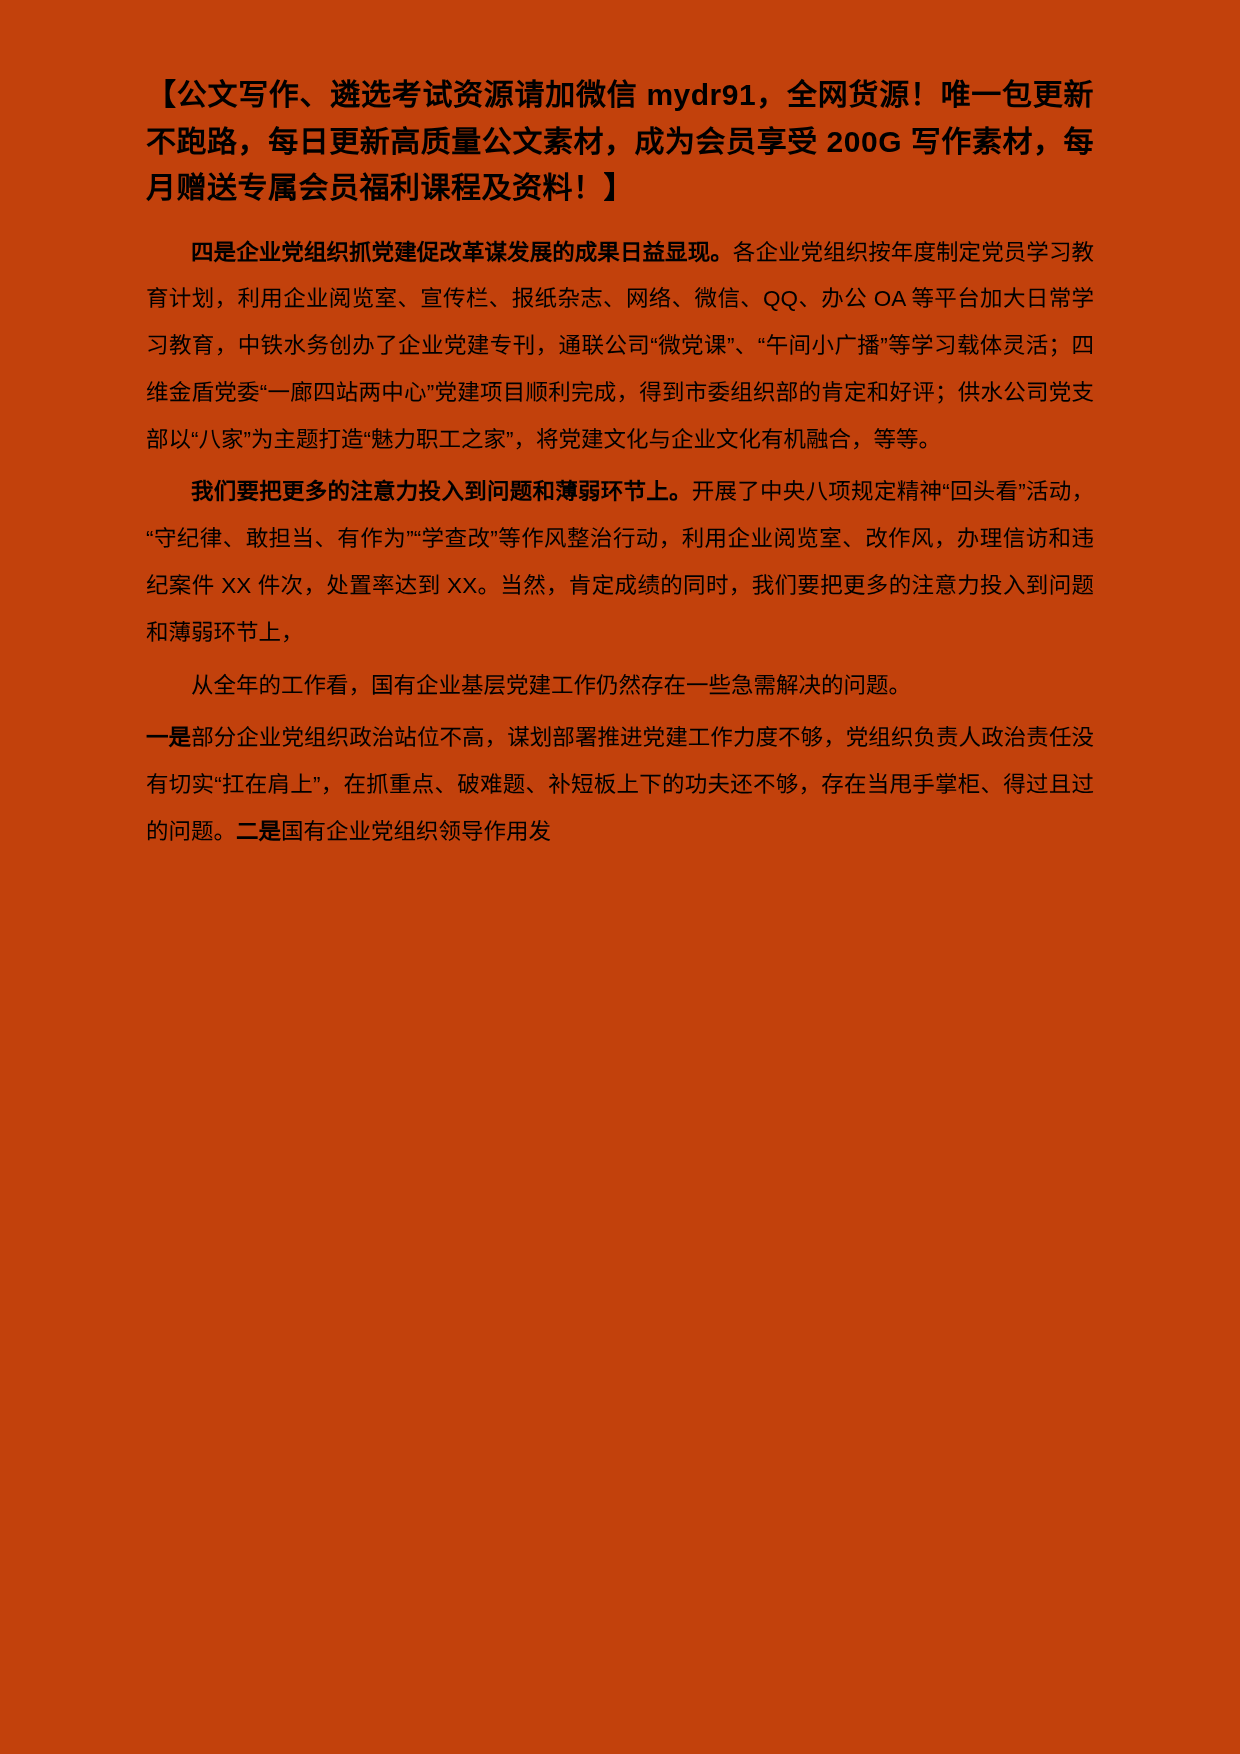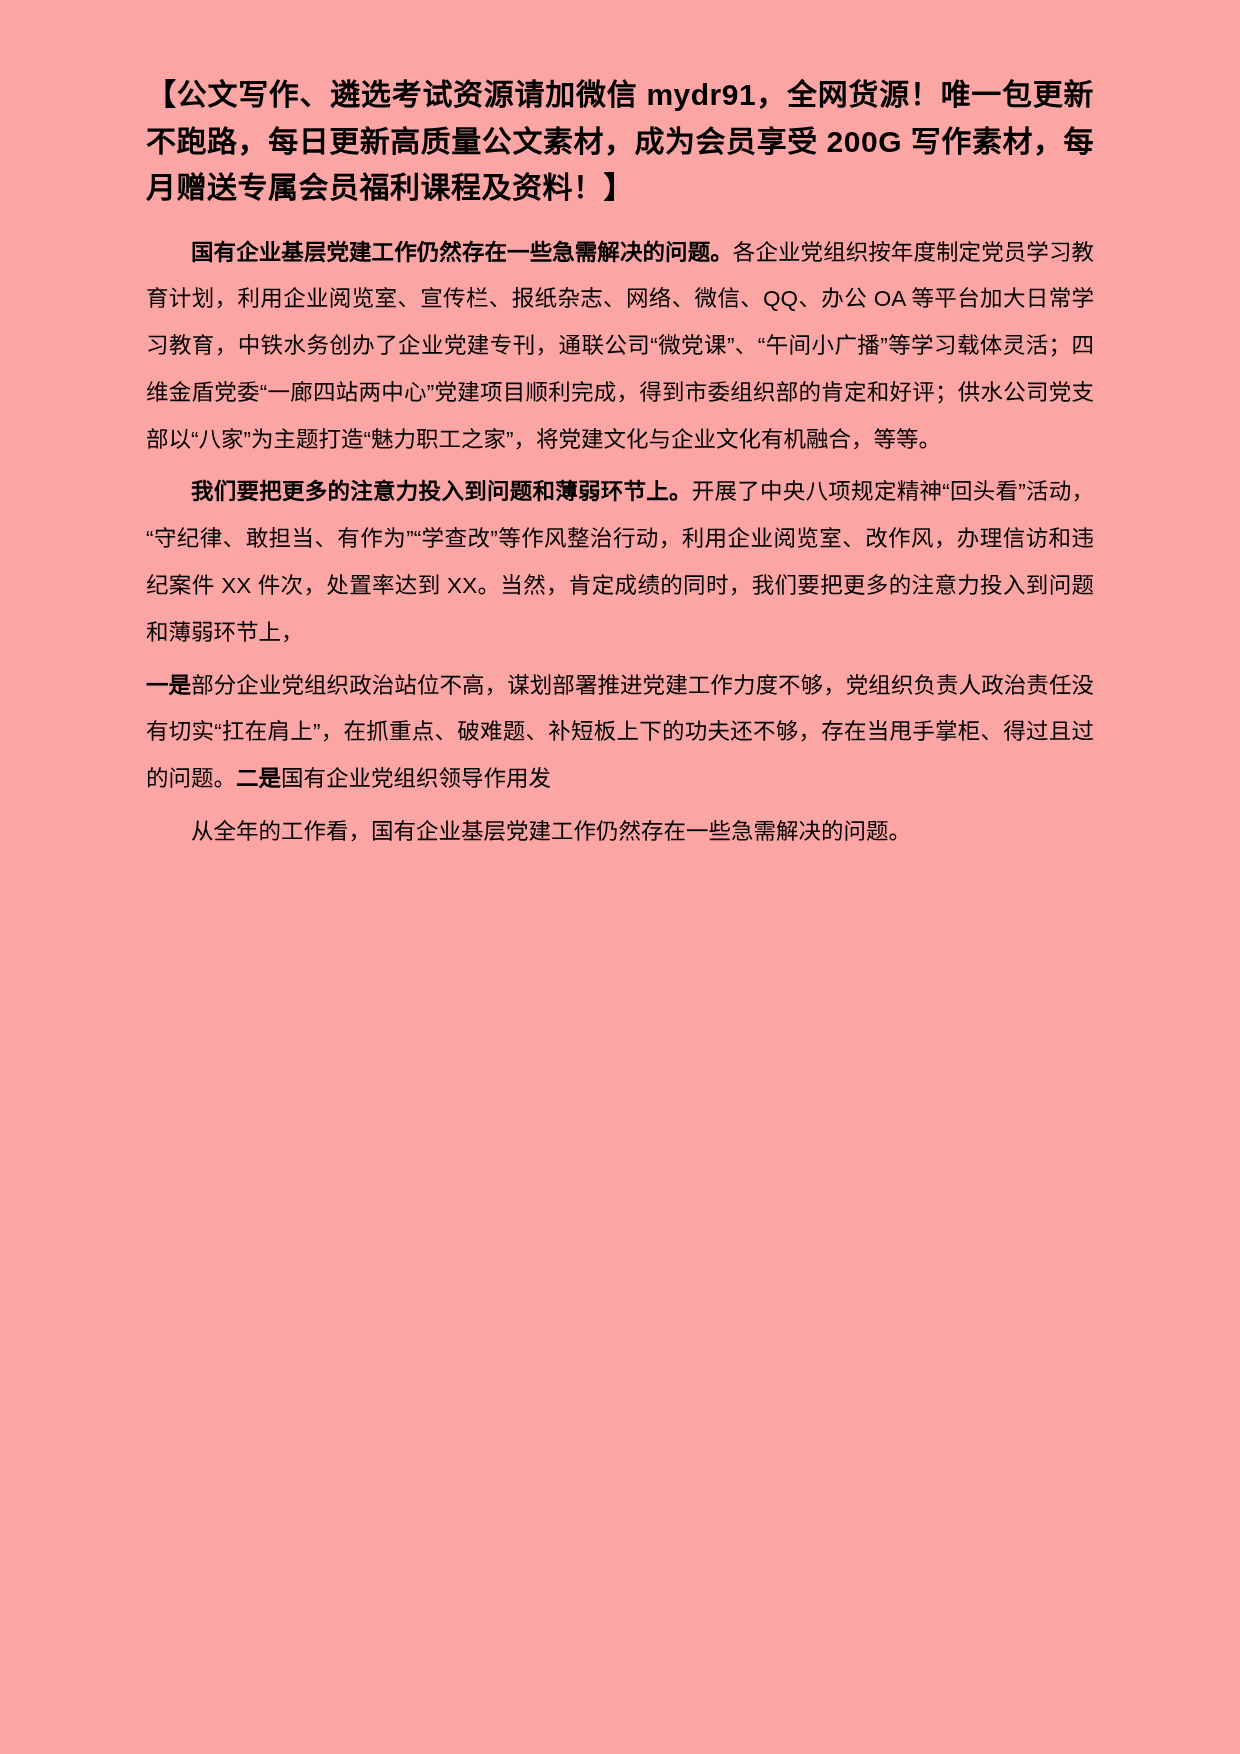--- a/index.html
+++ b/index.html
@@ -3,21 +3,21 @@
 <meta charset="utf-8">
 <style>
   html, body {
     margin: 0;
     padding: 0;
     background: #ffffff;
   }
   .page {
     width: 1240px;
     height: 1754px;
-    background: #fca5a5;
+    background: #c2410c;
     position: relative;
     box-sizing: border-box;
     padding: 72px 146px 0 146px;
     font-family: "Liberation Sans", "DejaVu Sans", sans-serif;
     color: #000000;
     overflow: hidden;
   }
   .banner {
     font-size: 30px;
     font-weight: bold;
@@ -47,29 +47,29 @@
   }
 </style>
 </head>
 <body>
 
 <div class="page">
 
   <div class="banner">【公文写作、遴选考试资源请加微信 mydr91，全网货源！唯一包更新不跑路，每日更新高质量公文素材，成为会员享受 200G 写作素材，每月赠送专属会员福利课程及资料！】</div>
 
   <p class="para">
-    <span class="lead">国有企业基层党建工作仍然存在一些急需解决的问题。</span><span>各企业党组织按年度制定党员学习教育计划，利用企业阅览室、宣传栏、报纸杂志、网络、微信、QQ、办公 OA 等平台加大日常学习教育，中铁水务创办了企业党建专刊，通联公司“微党课”、“午间小广播”等学习载体灵活；四维金盾党委“一廊四站两中心”党建项目顺利完成，得到市委组织部的肯定和好评；供水公司党支部以“八家”为主题打造“魅力职工之家”，将党建文化与企业文化有机融合，等等。</span>
+    <span class="lead">四是企业党组织抓党建促改革谋发展的成果日益显现。</span><span>各企业党组织按年度制定党员学习教育计划，利用企业阅览室、宣传栏、报纸杂志、网络、微信、QQ、办公 OA 等平台加大日常学习教育，中铁水务创办了企业党建专刊，通联公司“微党课”、“午间小广播”等学习载体灵活；四维金盾党委“一廊四站两中心”党建项目顺利完成，得到市委组织部的肯定和好评；供水公司党支部以“八家”为主题打造“魅力职工之家”，将党建文化与企业文化有机融合，等等。</span>
   </p>
 
 
   <p class="para">
     <span class="lead">我们要把更多的注意力投入到问题和薄弱环节上。</span><span>开展了中央八项规定精神“回头看”活动，“守纪律、敢担当、有作为”“学查改”等作风整治行动，利用企业阅览室、改作风，办理信访和违纪案件 XX 件次，处置率达到 XX。当然，肯定成绩的同时，我们要把更多的注意力投入到问题和薄弱环节上，</span>
   </p>
 
+  <p class="para">
+    <span>从全年的工作看，国有企业基层党建工作仍然存在一些急需解决的问题。</span>
+  </p>
+
   <p class="para noindent">
     <span class="inline-bold">一是</span><span>部分企业党组织政治站位不高，谋划部署推进党建工作力度不够，党组织负责人政治责任没有切实“扛在肩上”，在抓重点、破难题、补短板上下的功夫还不够，存在当甩手掌柜、得过且过的问题。</span><span class="inline-bold">二是</span><span>国有企业党组织领导作用发</span>
-  </p>
-
-  <p class="para">
-    <span>从全年的工作看，国有企业基层党建工作仍然存在一些急需解决的问题。</span>
   </p>
 
 </div>
 
 </body></html>

